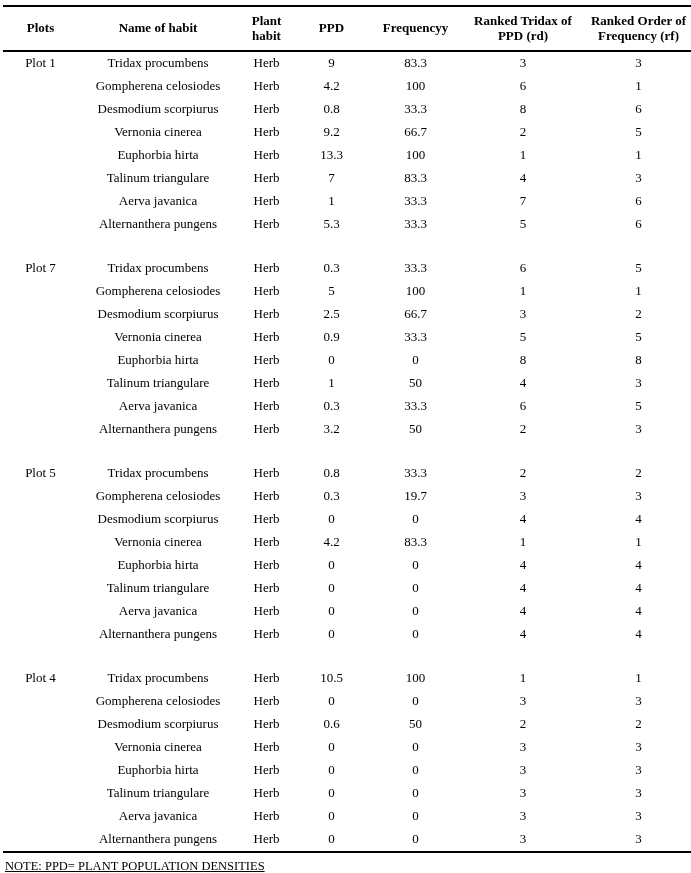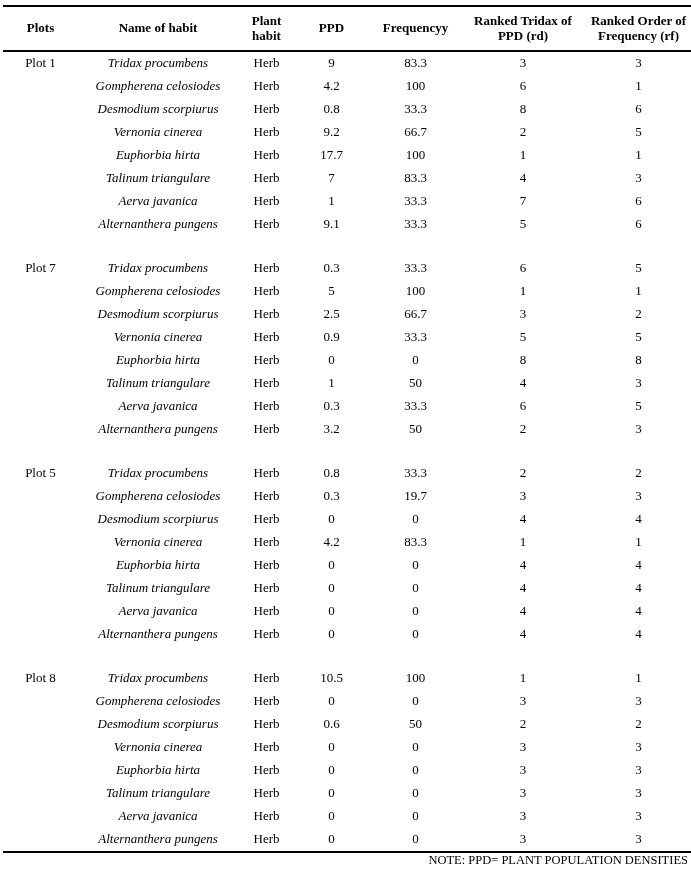--- a/index.html
+++ b/index.html
@@ -47,29 +47,30 @@
     vertical-align: middle;
     height: 23px;
     padding: 0 2px;
     white-space: nowrap;
     overflow: hidden;
   }
   tbody tr.spacer td {
     height: 21px;
   }
   tbody td.plant-name {
-    font-style: italic;
   }
   tbody tr:last-child {
     border-bottom: 2px solid #000;
   }
   .note {
+    margin-top: 6px;
     font-size: 12.5px;
-    text-align: right;
+    text-align: left;
     padding-left: 2px;
+    text-decoration: underline;
   }
 </style>
 </head>
 <body>
 
 <table class="data-table">
   <colgroup>
     <col class="c-plots">
     <col class="c-name">
     <col class="c-habit">
@@ -123,21 +124,21 @@
         <td>Herb</td>
         <td>9.2</td>
         <td>66.7</td>
         <td>2</td>
         <td>5</td>
       </tr>
       <tr>
         <td></td>
         <td class="plant-name">Euphorbia hirta</td>
         <td>Herb</td>
-        <td>17.7</td>
+        <td>13.3</td>
         <td>100</td>
         <td>1</td>
         <td>1</td>
       </tr>
       <tr>
         <td></td>
         <td class="plant-name">Talinum triangulare</td>
         <td>Herb</td>
         <td>7</td>
         <td>83.3</td>
@@ -150,21 +151,21 @@
         <td>Herb</td>
         <td>1</td>
         <td>33.3</td>
         <td>7</td>
         <td>6</td>
       </tr>
       <tr>
         <td></td>
         <td class="plant-name">Alternanthera pungens</td>
         <td>Herb</td>
-        <td>9.1</td>
+        <td>5.3</td>
         <td>33.3</td>
         <td>5</td>
         <td>6</td>
       </tr>
       <tr class="spacer">
         <td colspan="7"></td>
       </tr>
       <tr>
         <td>Plot 7</td>
         <td class="plant-name">Tridax procumbens</td>
@@ -309,21 +310,21 @@
         <td>Herb</td>
         <td>0</td>
         <td>0</td>
         <td>4</td>
         <td>4</td>
       </tr>
       <tr class="spacer">
         <td colspan="7"></td>
       </tr>
       <tr>
-        <td>Plot 8</td>
+        <td>Plot 4</td>
         <td class="plant-name">Tridax procumbens</td>
         <td>Herb</td>
         <td>10.5</td>
         <td>100</td>
         <td>1</td>
         <td>1</td>
       </tr>
       <tr>
         <td></td>
         <td class="plant-name">Gompherena celosiodes</td>

